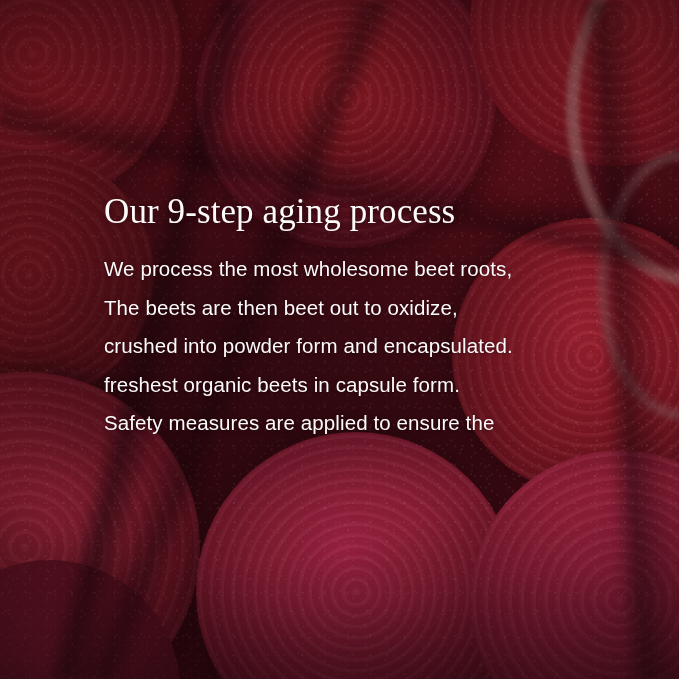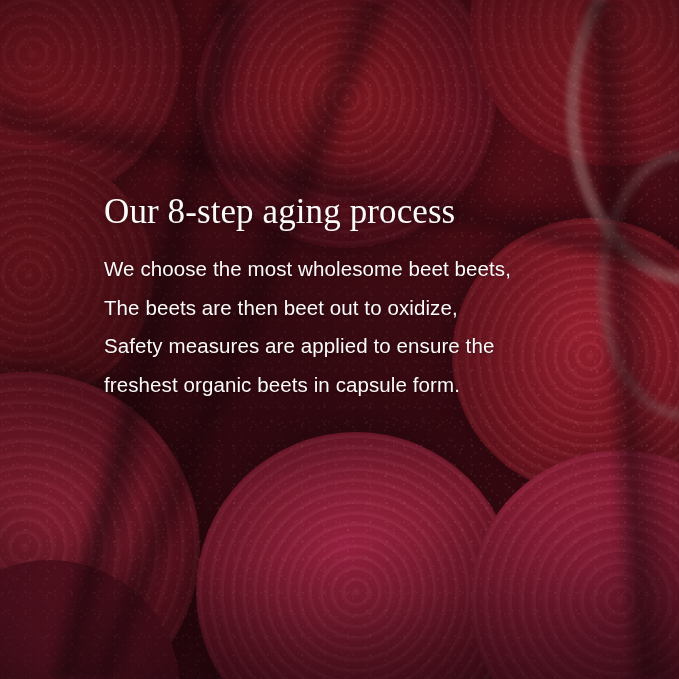--- a/index.html
+++ b/index.html
@@ -226,22 +226,23 @@
     <div class="slice" id="slice-bot-far-left"></div>
     <div id="rim-right"></div>
     <div id="rim-right-2"></div>
   </div>
 
   <div class="bg-layer" id="bg-creases"></div>
   <div class="bg-layer" id="bg-speckle"></div>
   <div class="bg-layer" id="bg-vignette"></div>
 
   <div id="copy">
-    <h1 id="headline">Our 8-step aging process</h1>
+    <h1 id="headline">Our 9-step aging process</h1>
     <ul id="body-copy">
-      <li>We choose the most wholesome beet beets,</li>
+      <li>We process the most wholesome beet roots,</li>
       <li>The beets are then beet out to oxidize,</li>
+      <li>crushed into powder form and encapsulated.</li>
+      <li>freshest organic beets in capsule form.</li>
       <li>Safety measures are applied to ensure the</li>
-      <li>freshest organic beets in capsule form.</li>
     </ul>
   </div>
 
 </div>
 
 </body></html>

